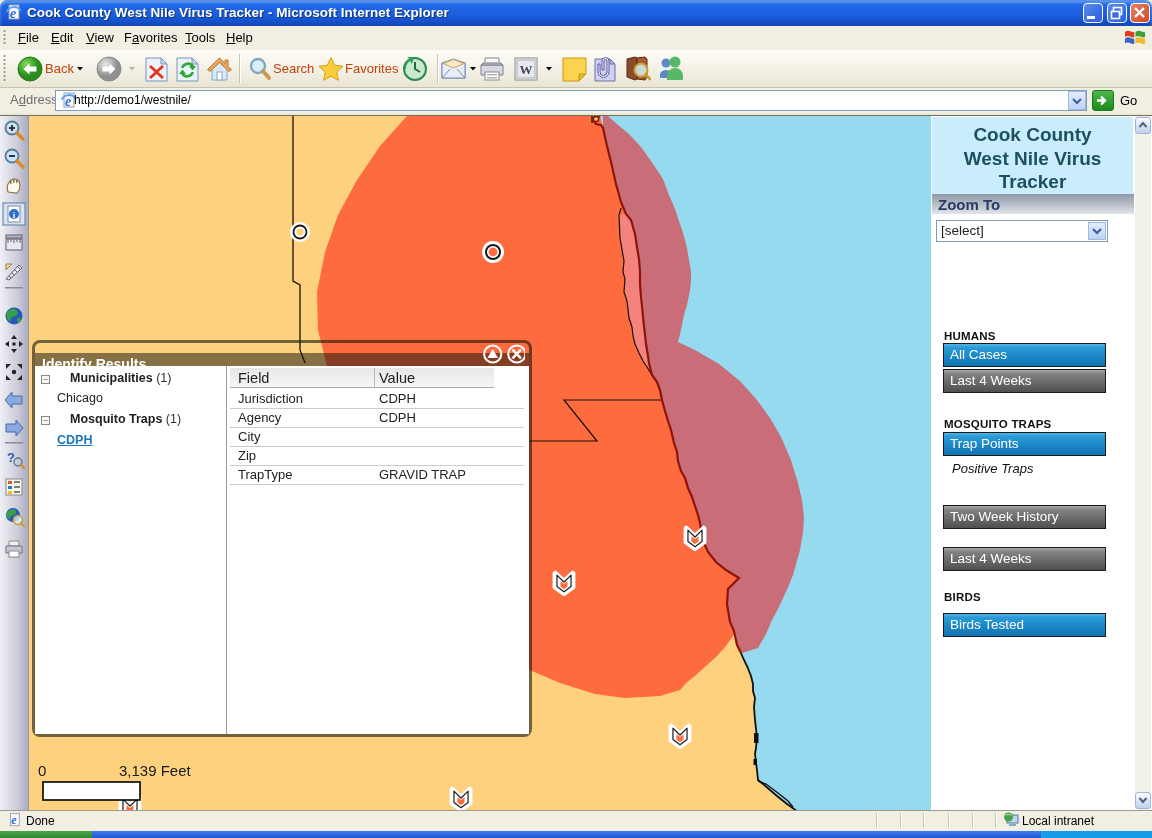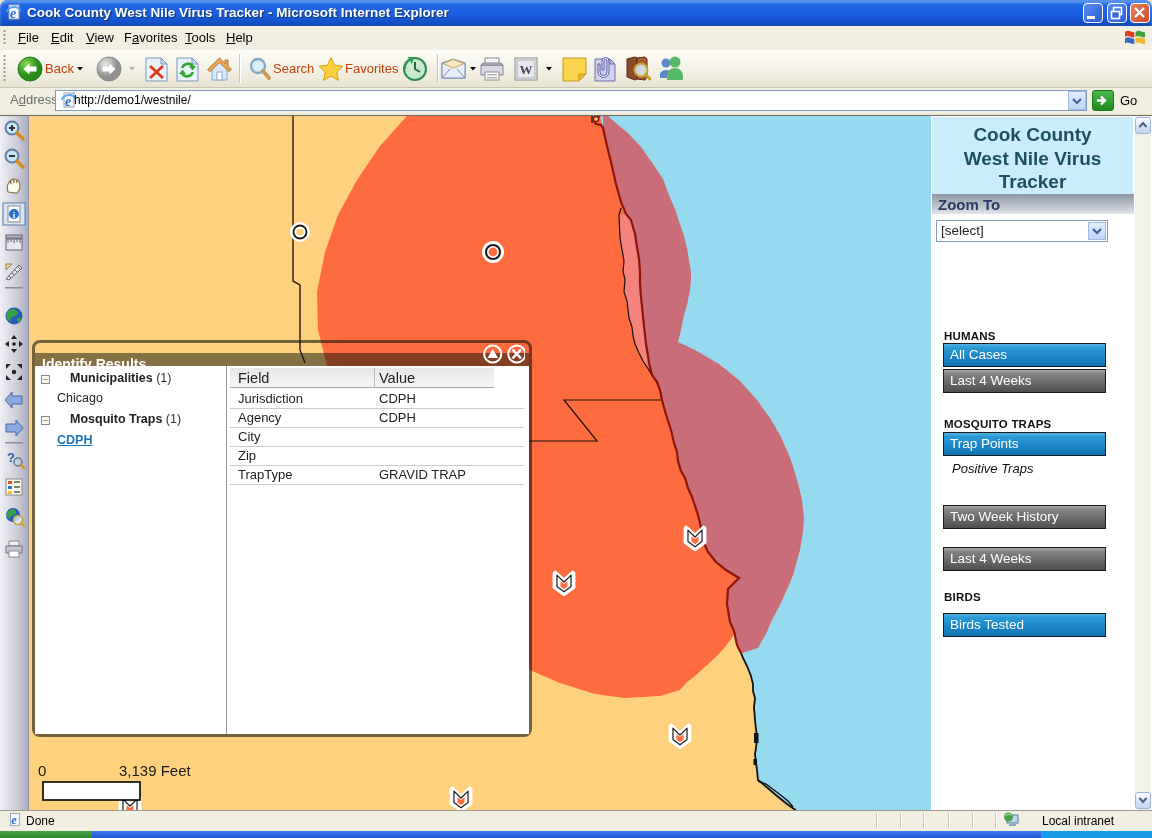--- a/index.html
+++ b/index.html
@@ -459,16 +459,16 @@
 <div class="abs sdiv" style="left:923px;top:813px;"></div>
 <div class="abs sdiv" style="left:948px;top:813px;"></div>
 <div class="abs sdiv" style="left:972px;top:813px;"></div>
 <div class="abs sdiv" style="left:995px;top:813px;"></div>
 <svg class="abs" style="left:1003px;top:812px;" width="17" height="17">
     <rect x="4" y="3" width="11" height="8" fill="#B8D8F0" stroke="#5878A0"></rect>
     <rect x="6" y="12" width="7" height="2" fill="#88A8C8"></rect>
     <circle cx="5.5" cy="5" r="4.5" fill="#48A048"></circle>
     <path d="M2.5 3.5 C4 2 7 2 8.5 3.5" stroke="#C8E8C8" fill="none"></path>
   </svg>
-<div class="abs" style="left:1022px;top:814px;font-size:12px;color:#000;margin-left:20px;">Local intranet</div>
+<div class="abs" style="left:1022px;top:814px;font-size:12px;color:#000;">Local intranet</div>
 <div class="abs" id="taskbar"></div>
 <div class="abs" style="left:0;top:831px;width:92px;height:7px;background:linear-gradient(180deg,#4CA54C,#2E8A2E);"></div>
 <div class="abs" style="left:1041px;top:831px;width:111px;height:7px;background:#159BE8;"></div>
 
 </body></html>

